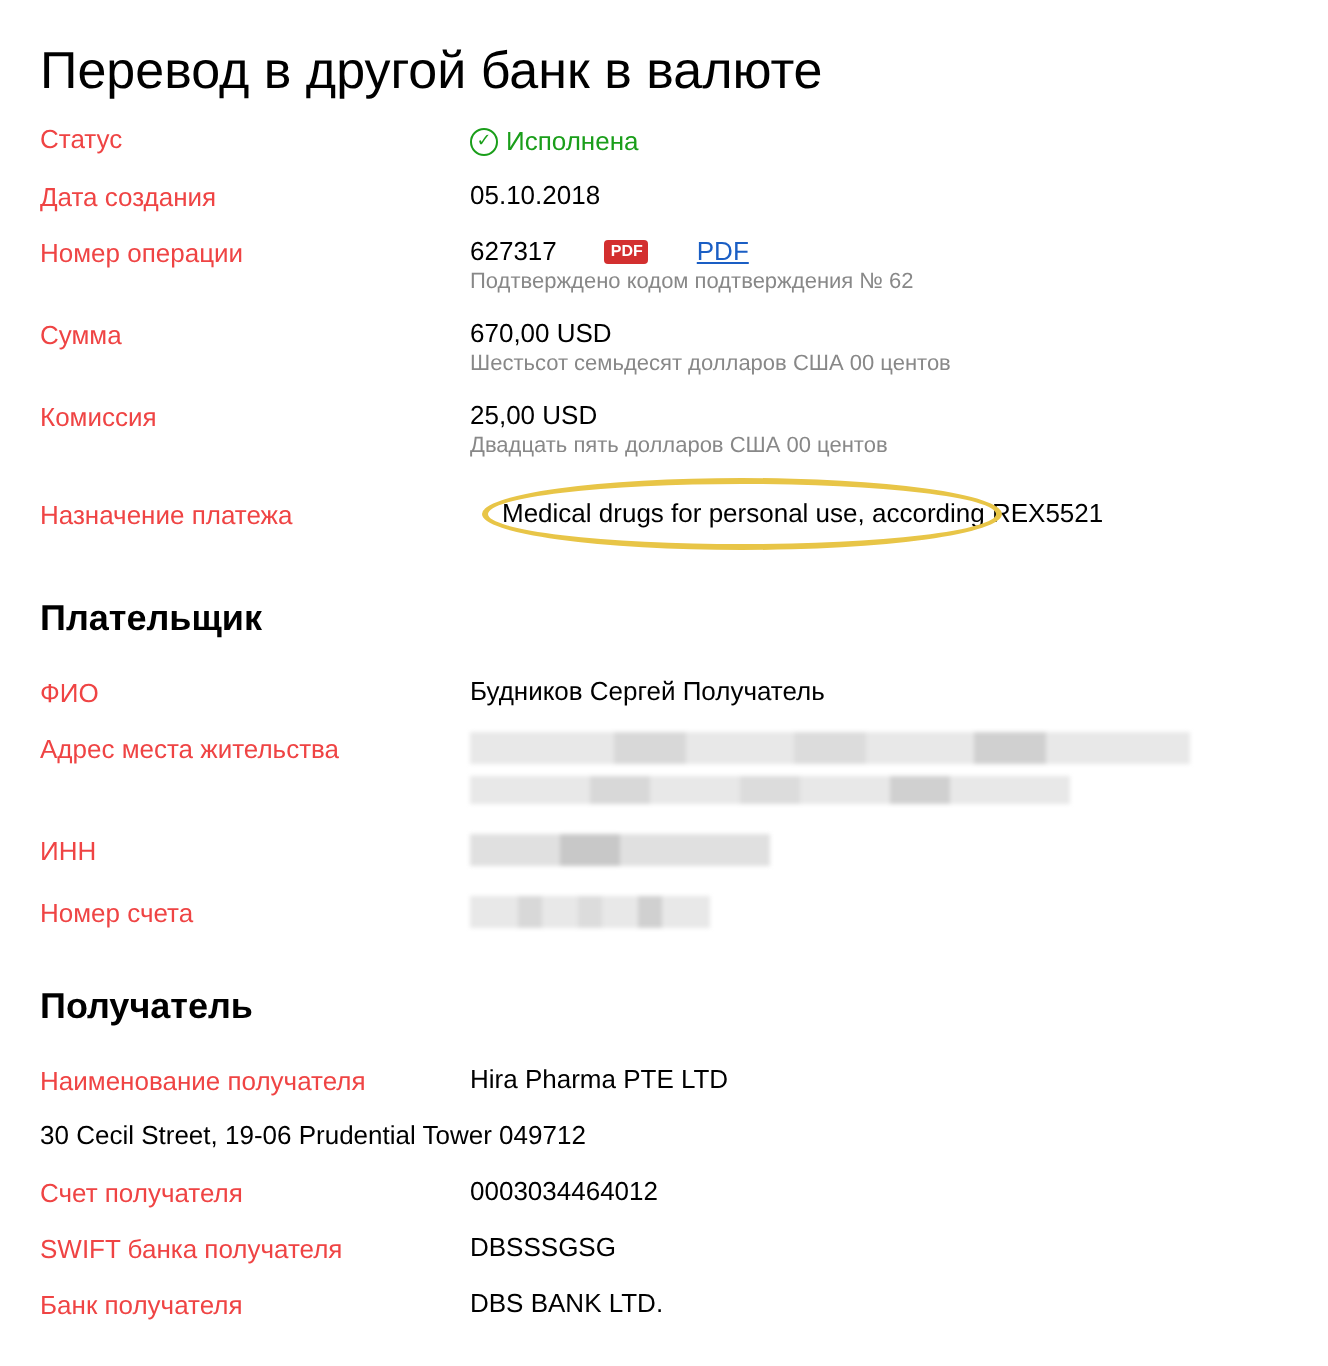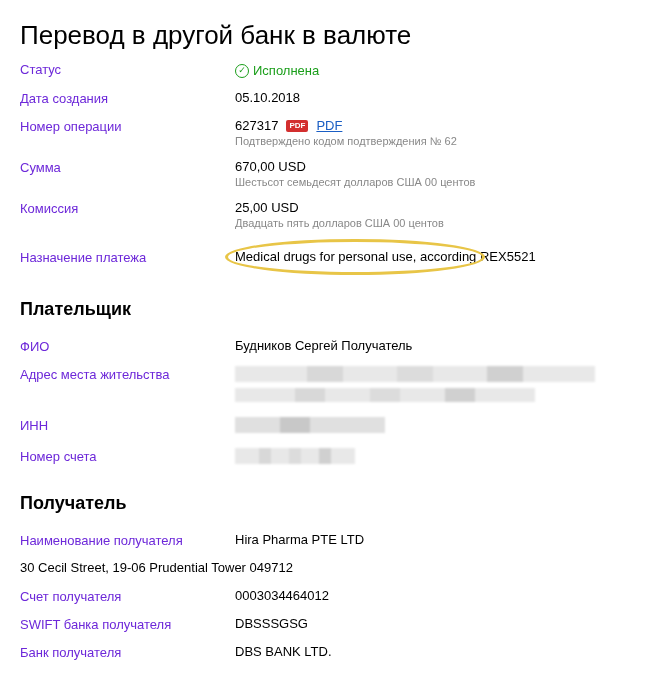--- a/index.html
+++ b/index.html
@@ -30,21 +30,21 @@
     }
     .row {
       display: flex;
       align-items: flex-start;
       padding: 6px 0;
       min-height: 28px;
     }
     .label {
       width: 215px;
       flex-shrink: 0;
-      color: #6d28d9;
+      color: #ef4444;
       font-size: 13px;
       padding-top: 1px;
     }
     .value {
       flex: 1;
       color: #000;
       font-size: 13px;
     }
     .value-sub {
       color: #888;
@@ -64,21 +64,21 @@
       border-radius: 50%;
       display: inline-flex;
       align-items: center;
       justify-content: center;
       font-size: 9px;
       line-height: 1;
     }
     .op-line {
       display: flex;
       align-items: center;
-      gap: 8px;
+      gap: 24px;
     }
     .pdf-badge {
       background: #d32f2f;
       color: #fff;
       font-size: 8px;
       font-weight: bold;
       padding: 2px 3px;
       border-radius: 2px;
       line-height: 1;
     }
@@ -154,21 +154,21 @@
 </div>
 
 <div class="row">
   <div class="label">Комиссия</div>
   <div class="value">
     <div>25,00 USD</div>
     <div class="value-sub">Двадцать пять долларов США 00 центов</div>
   </div>
 </div>
 
-<div class="row" style="padding-top:14px;padding-bottom:14px;">
+<div class="row" style="padding-top:14px;padding-bottom:14px;gap:16px;">
   <div class="label">Назначение платежа</div>
   <div class="value">
     <span class="highlight-wrap">
       <span>Medical drugs for personal use, according REX5521</span>
       <span class="ellipse"></span>
     </span>
   </div>
 </div>
 
 <h2>Плательщик</h2>

